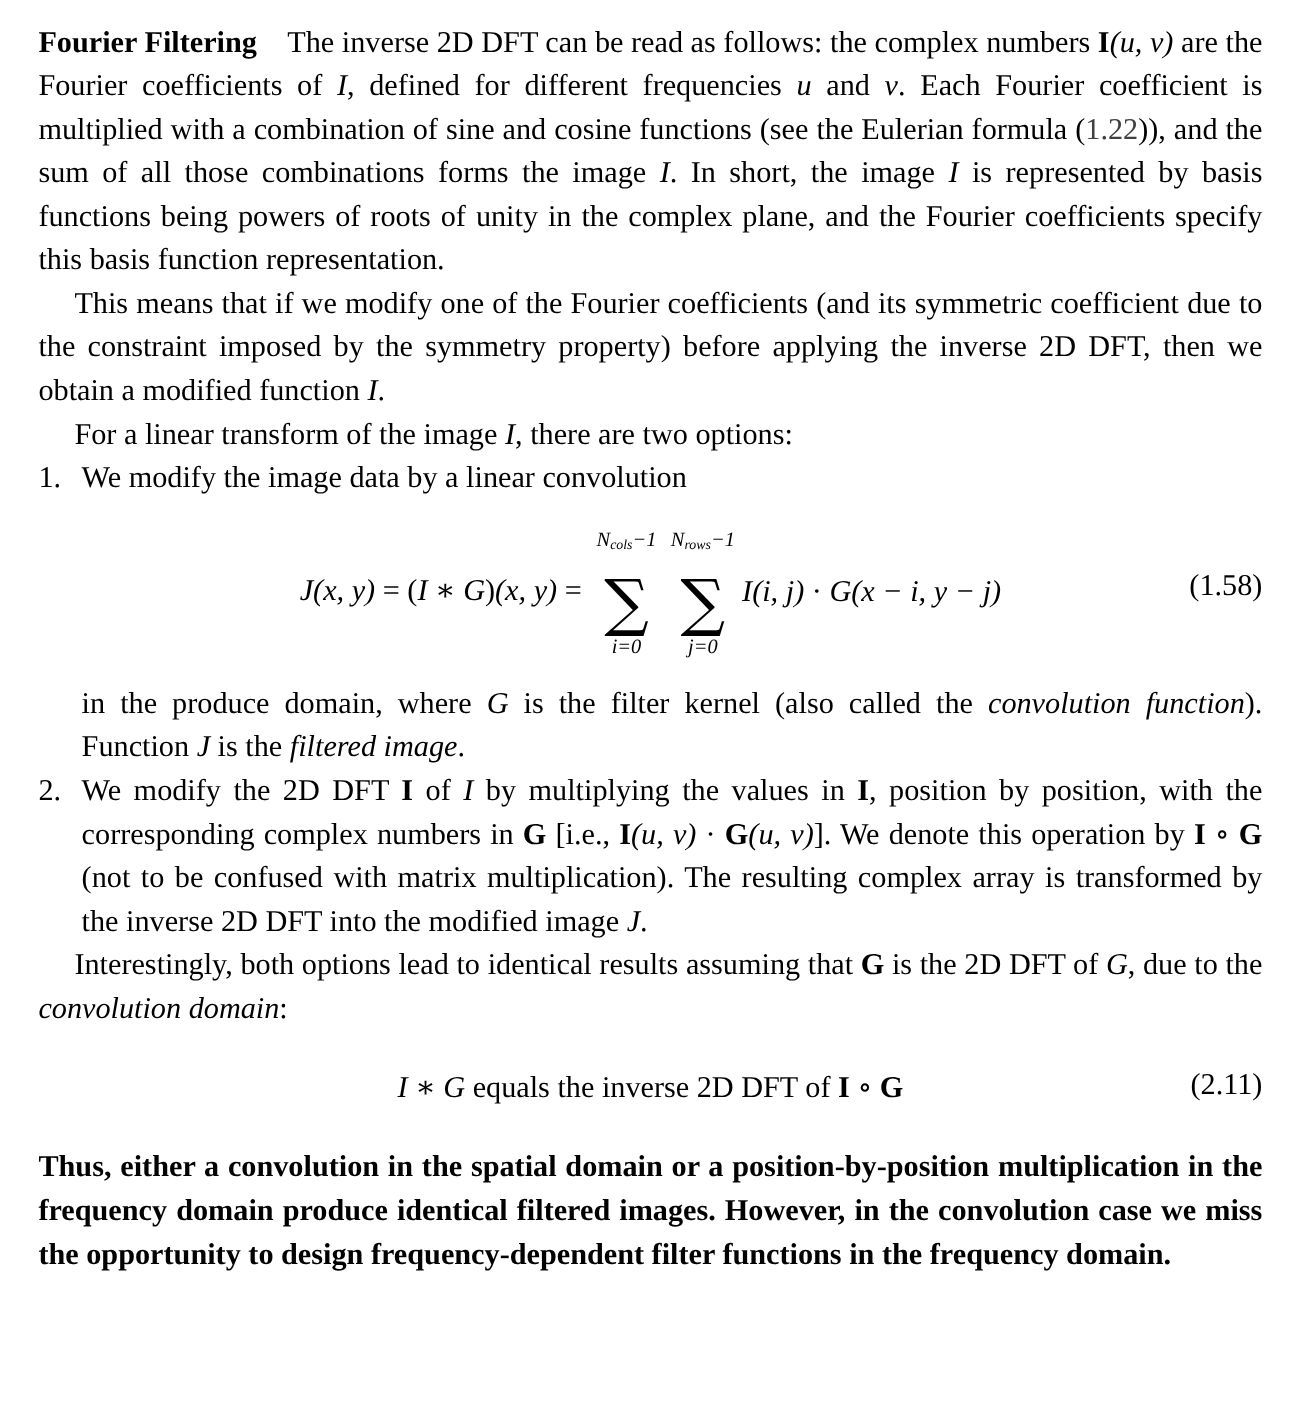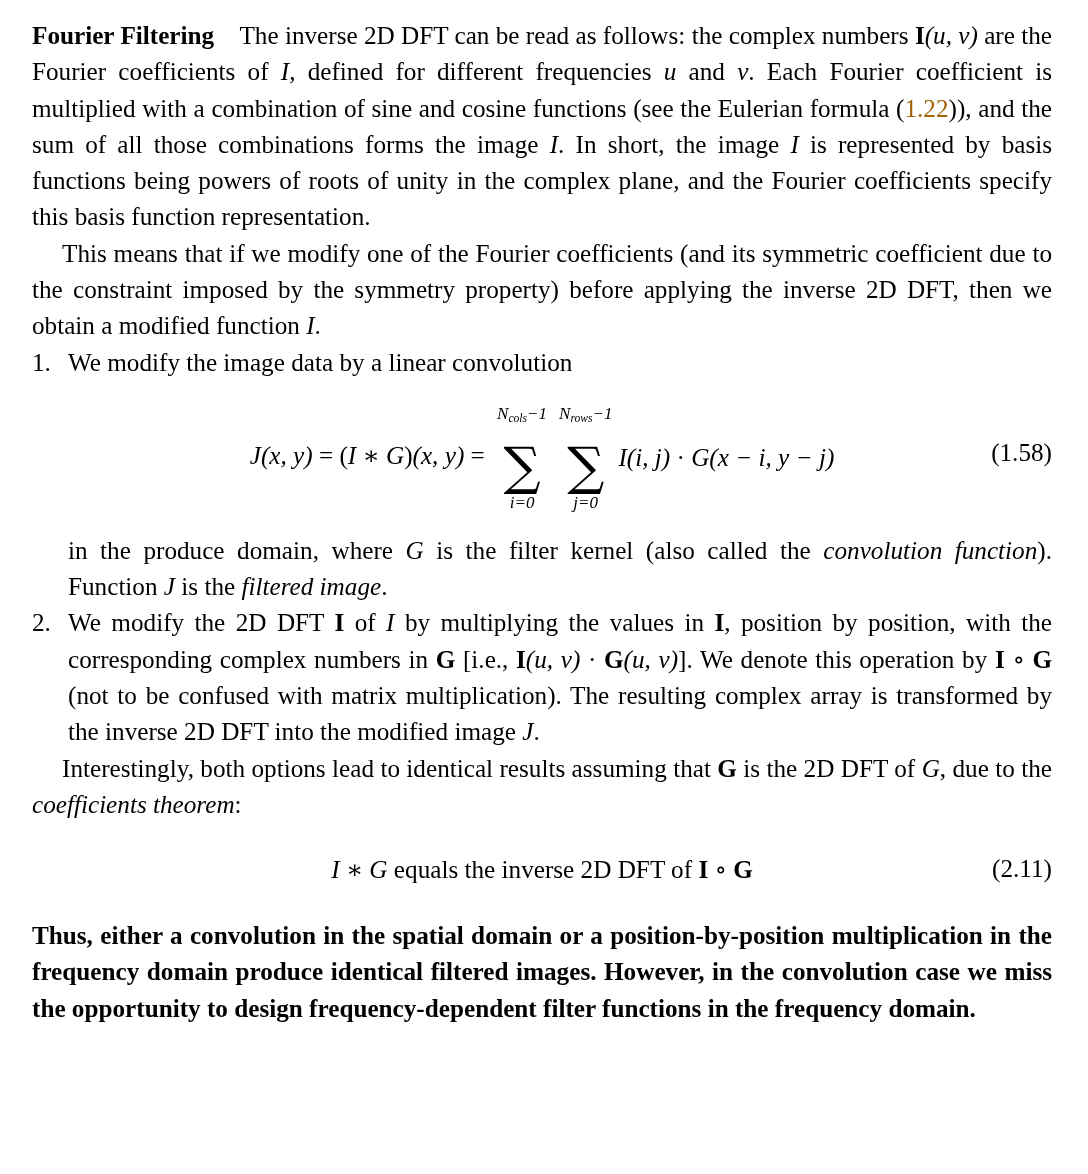--- a/index.html
+++ b/index.html
@@ -35,21 +35,21 @@
     text-justify: inter-word;
     -webkit-hyphens: none;
     hyphens: none;
   }
   p.para.indent { text-indent: 30px; }
   p.para.noindent { text-indent: 0; }
 
   .it { font-style: italic; }
   .bf { font-weight: bold; }
   .mathvar { font-style: italic; font-family: "Liberation Serif", "DejaVu Serif", serif; }
-  .link { color: #a16207; }
+  .link { color: #404040; }
   .nb { white-space: nowrap; }
 
   
   ol.numlist {
     margin: 0;
     padding: 0;
     list-style: none;
   }
   ol.numlist > li {
     position: relative;
@@ -119,20 +119,21 @@
 </head>
 <body>
 
 <div class="page">
   <div class="body-col">
 
     <p class="para noindent"><span class="bf">Fourier Filtering</span><span>&nbsp;&nbsp;&nbsp;&nbsp;</span><span>The inverse 2D DFT can be read as follows: the complex numbers </span><span class="bf nb">I</span><span class="mathvar nb">(u, v)</span><span> are the Fourier coefficients of </span><span class="mathvar">I</span><span>, defined for different frequencies </span><span class="mathvar">u</span><span> and </span><span class="mathvar">v</span><span>. Each Fourier coefficient is multiplied with a combination of sine and cosine functions (see the Eulerian formula (</span><a class="link" href="#" style="text-decoration:none;">1.22</a><span>)), and the sum of all those combinations forms the image </span><span class="mathvar">I</span><span>. In short, the image </span><span class="mathvar">I</span><span> is represented by basis functions being powers of roots of unity in the complex plane, and the Fourier coefficients specify this basis function representation.</span></p>
 
     <p class="para indent"><span>This means that if we modify one of the Fourier coefficients (and its symmetric coefficient due to the constraint imposed by the symmetry property) before applying the inverse 2D DFT, then we obtain a modified function </span><span class="mathvar">I</span><span>.</span></p>
 
+    <p class="para indent"><span>For a linear transform of the image </span><span class="mathvar">I</span><span>, there are two options:</span></p>
 
     <ol class="numlist">
       <li>
         <span class="marker">1.</span>
         <span class="li-body">We modify the image data by a linear convolution</span>
       </li>
     </ol>
 
     <div class="display-eq" style="margin-top:24px;">
       <span class="eq-inner">
@@ -145,21 +146,21 @@
       <p class="para noindent"><span>in the produce domain, where </span><span class="mathvar">G</span><span> is the filter kernel (also called the </span><span class="it">convolution function</span><span>). Function </span><span class="mathvar">J</span><span> is the </span><span class="it">filtered image</span><span>.</span></p>
     </div>
 
     <ol class="numlist">
       <li>
         <span class="marker">2.</span>
         <span class="li-body"><span>We modify the 2D DFT </span><span class="bf">I</span><span> of </span><span class="mathvar">I</span><span> by multiplying the values in </span><span class="bf">I</span><span>, position by position, with the corresponding complex numbers in </span><span class="bf">G</span><span> [i.e., </span><span class="bf nb">I</span><span class="mathvar nb">(u, v)</span><span> · </span><span class="bf nb">G</span><span class="mathvar nb">(u, v)</span><span>]. We denote this operation by </span><span class="bf">I</span><span> ∘ </span><span class="bf">G</span><span> (not to be confused with matrix multiplication). The resulting complex array is transformed by the inverse 2D DFT into the modified image </span><span class="mathvar">J</span><span>.</span></span>
       </li>
     </ol>
 
-    <p class="para indent" style="margin-top:0;"><span>Interestingly, both options lead to identical results assuming that </span><span class="bf">G</span><span> is the 2D DFT of </span><span class="mathvar">G</span><span>, due to the </span><span class="it">coefficients theorem</span><span>:</span></p>
+    <p class="para indent" style="margin-top:0;"><span>Interestingly, both options lead to identical results assuming that </span><span class="bf">G</span><span> is the 2D DFT of </span><span class="mathvar">G</span><span>, due to the </span><span class="it">convolution domain</span><span>:</span></p>
 
     <div class="display-eq" style="margin-top:32px;">
       <span class="eq-inner"><span class="mathvar">I</span><span> ∗ </span><span class="mathvar">G</span><span> equals the inverse 2D DFT of </span><span class="bf">I</span><span> ∘ </span><span class="bf">G</span></span>
       <span class="eq-tag" style="top:0;">(2.11)</span>
     </div>
 
     <p class="para noindent" style="margin-top:34px;font-weight:bold;"><span>Thus, either a convolution in the spatial domain or a position-by-position multiplication in the frequency domain produce identical filtered images. However, in the convolution case we miss the opportunity to design frequency-dependent filter functions in the frequency domain.</span></p>
 
   </div>
 </div>

